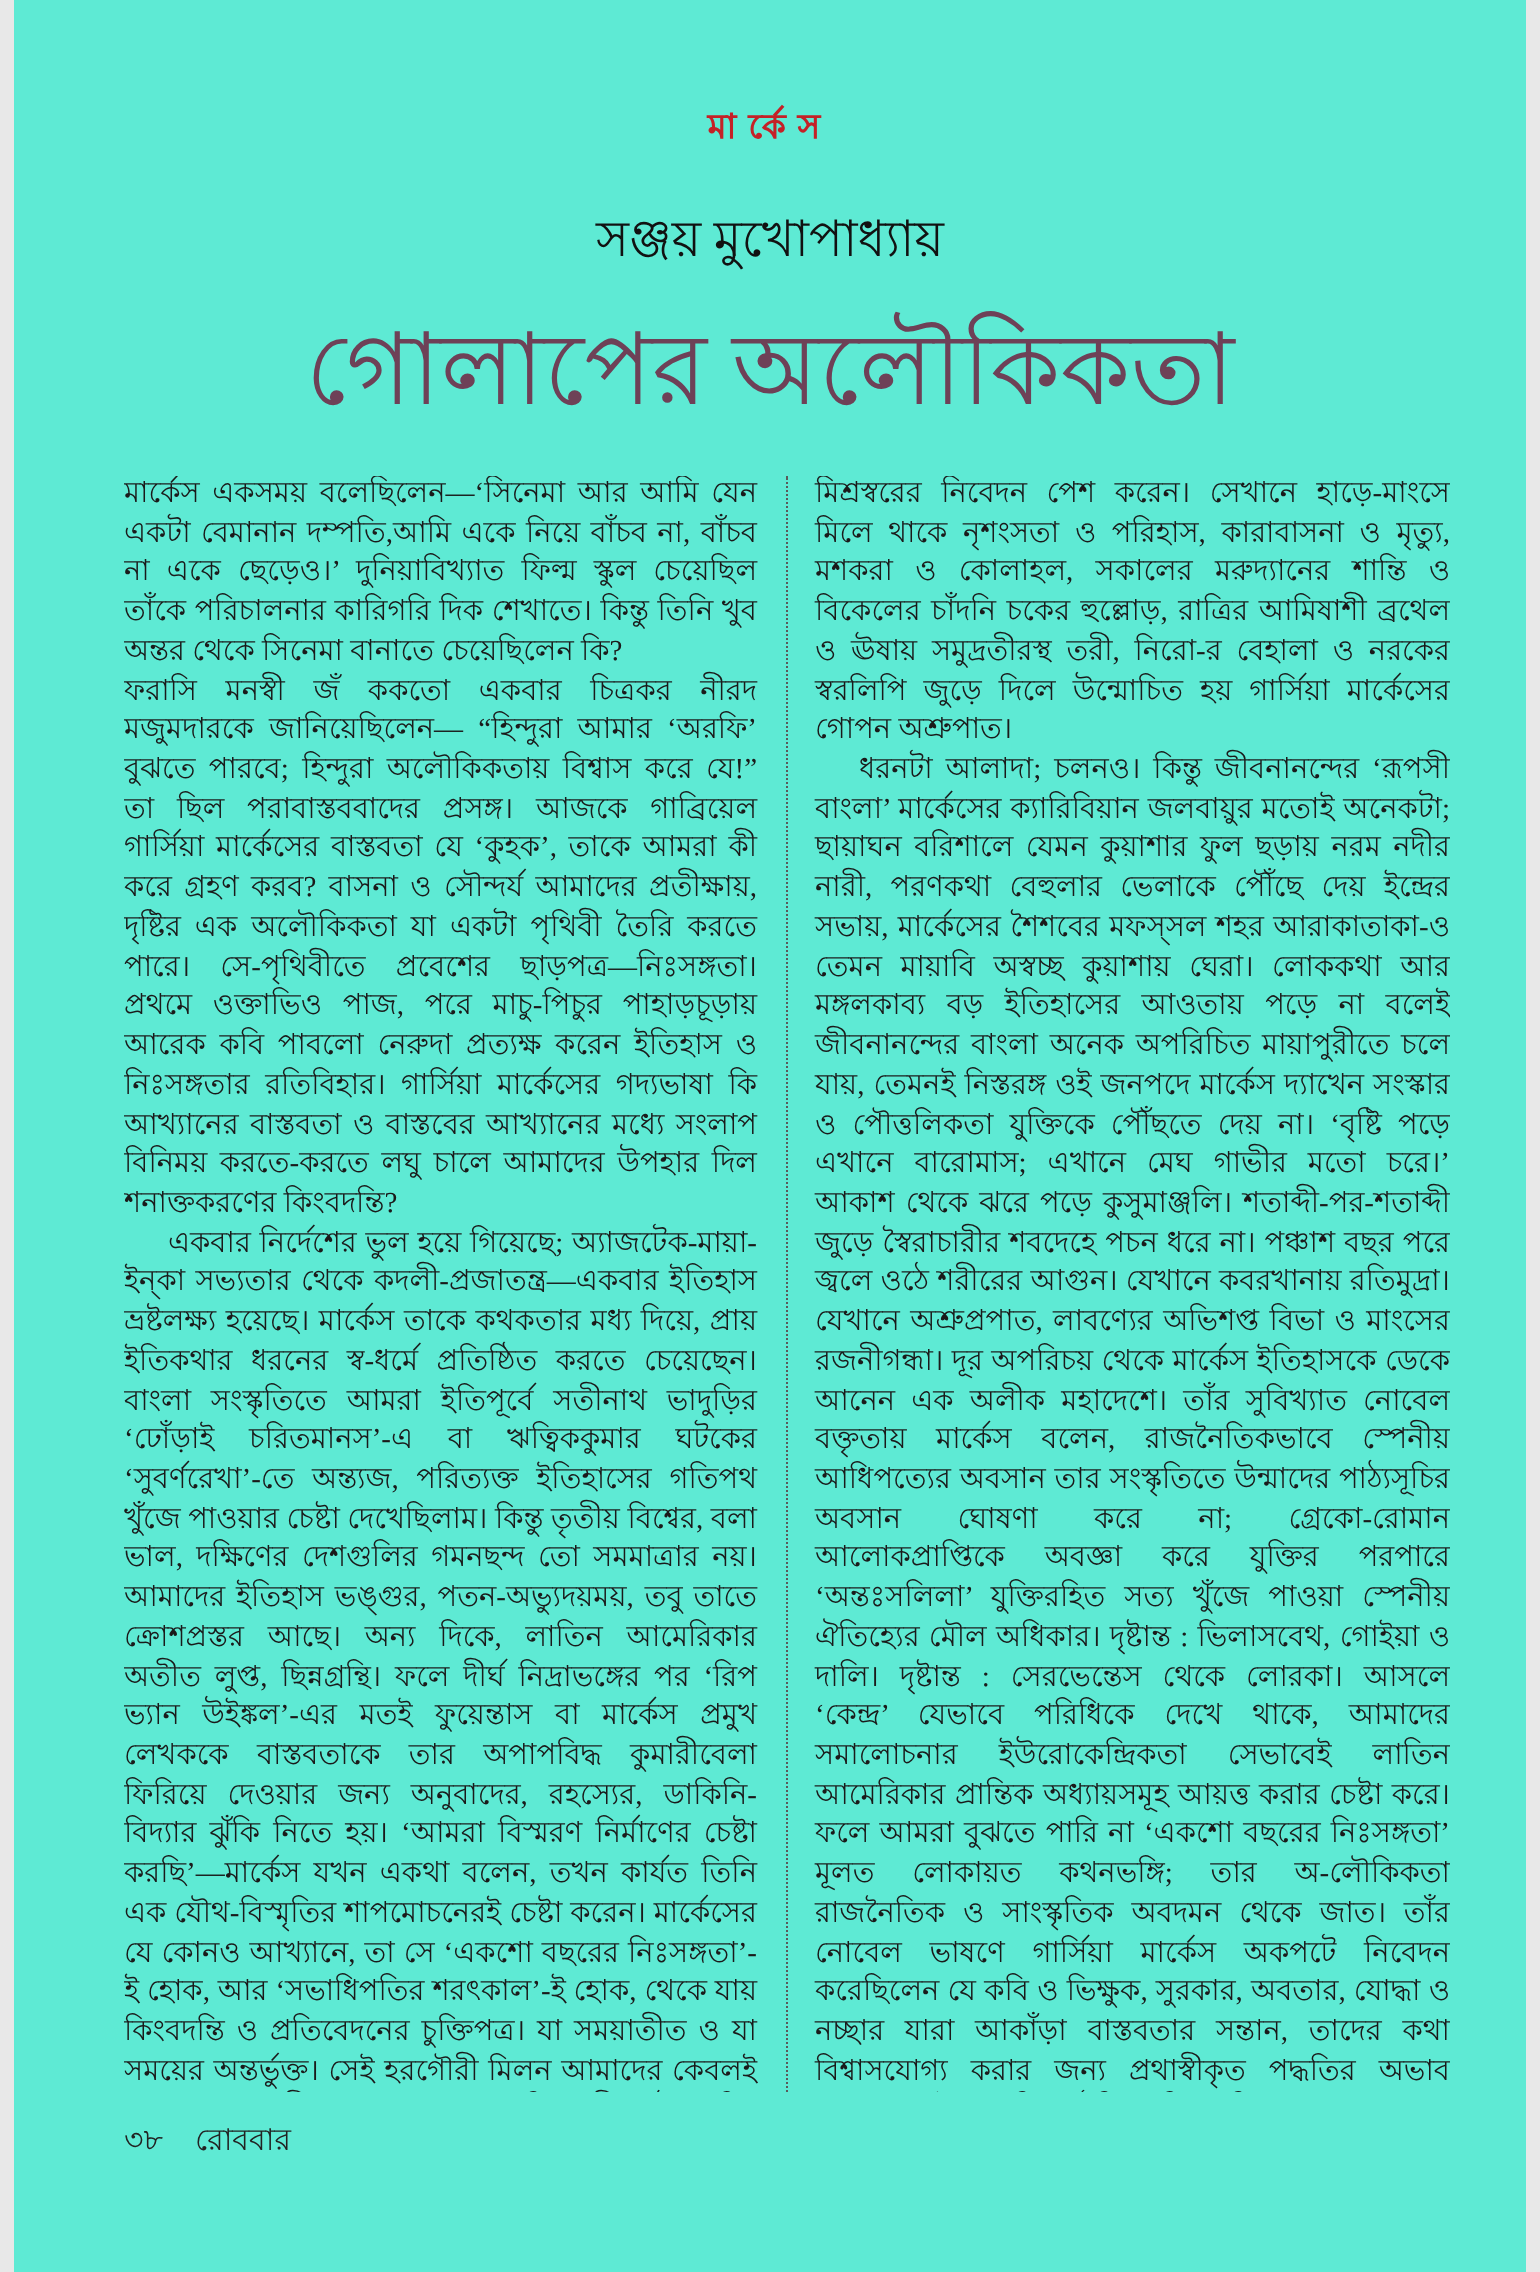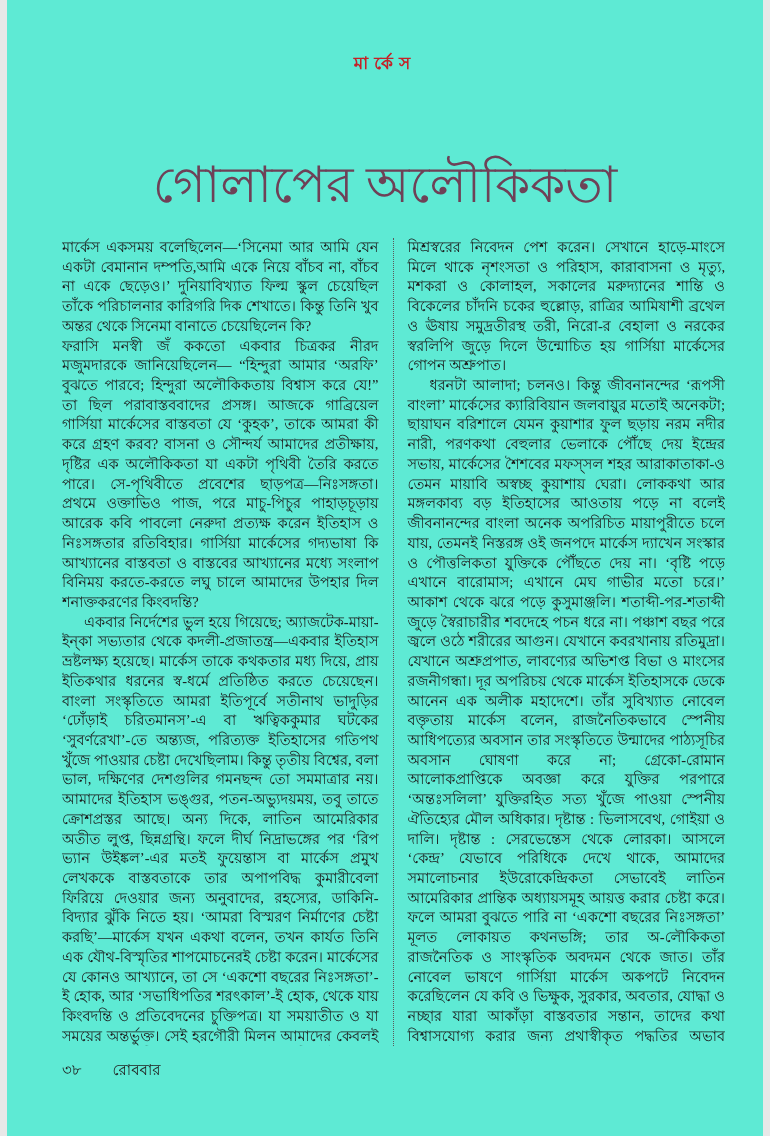--- a/index.html
+++ b/index.html
@@ -77,30 +77,31 @@
   }
   .footer{
     position:absolute;
     left:55px;
     top:1058px;
     font-size:15px;
     color:#222;
   }
   .footer .pagenum{
     display:inline-block;
-    margin-right:31px;
+    margin-right:16px;
   }
 </style>
 </head>
 <body>
 
 <div class="page">
 
   <div class="kicker">মার্কেস</div>
 
+  <div class="author">সঞ্জয় মুখোপাধ্যায়</div>
 
   <h1 class="headline">গোলাপের অলৌকিকতা</h1>
 
   <div class="columns">
 
     <div class="col col-left body-text">
       <p class="lede">মার্কেস একসময় বলেছিলেন—‘সিনেমা আর আমি যেন একটা বেমানান দম্পতি,আমি একে নিয়ে বাঁচব না, বাঁচব না একে ছেড়েও।’ দুনিয়াবিখ্যাত ফিল্ম স্কুল চেয়েছিল তাঁকে পরিচালনার কারিগরি দিক শেখাতে। কিন্তু তিনি খুব অন্তর থেকে সিনেমা বানাতে চেয়েছিলেন কি?</p>
       <p>ফরাসি মনস্বী জঁ ককতো একবার চিত্রকর নীরদ মজুমদারকে জানিয়েছিলেন— “হিন্দুরা আমার ‘অরফি’ বুঝতে পারবে; হিন্দুরা অলৌকিকতায় বিশ্বাস করে যে!” তা ছিল পরাবাস্তববাদের প্রসঙ্গ। আজকে গাব্রিয়েল গার্সিয়া মার্কেসের বাস্তবতা যে ‘কুহক’, তাকে আমরা কী করে গ্রহণ করব? বাসনা ও সৌন্দর্য আমাদের প্রতীক্ষায়, দৃষ্টির এক অলৌকিকতা যা একটা পৃথিবী তৈরি করতে পারে। সে-পৃথিবীতে প্রবেশের ছাড়পত্র—নিঃসঙ্গতা। প্রথমে ওক্তাভিও পাজ, পরে মাচু-পিচুর পাহাড়চূড়ায় আরেক কবি পাবলো নেরুদা প্রত্যক্ষ করেন ইতিহাস ও নিঃসঙ্গতার রতিবিহার। গার্সিয়া মার্কেসের গদ্যভাষা কি আখ্যানের বাস্তবতা ও বাস্তবের আখ্যানের মধ্যে সংলাপ বিনিময় করতে-করতে লঘু চালে আমাদের উপহার দিল শনাক্তকরণের কিংবদন্তি?</p>
       <p class="indent">একবার নির্দেশের ভুল হয়ে গিয়েছে; অ্যাজটেক-মায়া-ইন্কা সভ্যতার থেকে কদলী-প্রজাতন্ত্র—একবার ইতিহাস ভ্রষ্টলক্ষ্য হয়েছে। মার্কেস তাকে কথকতার মধ্য দিয়ে, প্রায় ইতিকথার ধরনের স্ব-ধর্মে প্রতিষ্ঠিত করতে চেয়েছেন। বাংলা সংস্কৃতিতে আমরা ইতিপূর্বে সতীনাথ ভাদুড়ির ‘ঢোঁড়াই চরিতমানস’-এ বা ঋত্বিককুমার ঘটকের ‘সুবর্ণরেখা’-তে অন্ত্যজ, পরিত্যক্ত ইতিহাসের গতিপথ খুঁজে পাওয়ার চেষ্টা দেখেছিলাম। কিন্তু তৃতীয় বিশ্বের, বলা ভাল, দক্ষিণের দেশগুলির গমনছন্দ তো সমমাত্রার নয়। আমাদের ইতিহাস ভঙ্গুর, পতন-অভ্যুদয়ময়, তবু তাতে ক্রোশপ্রস্তর আছে। অন্য দিকে, লাতিন আমেরিকার অতীত লুপ্ত, ছিন্নগ্রন্থি। ফলে দীর্ঘ নিদ্রাভঙ্গের পর ‘রিপ ভ্যান উইঙ্কল’-এর মতই ফুয়েন্তাস বা মার্কেস প্রমুখ লেখককে বাস্তবতাকে তার অপাপবিদ্ধ কুমারীবেলা ফিরিয়ে দেওয়ার জন্য অনুবাদের, রহস্যের, ডাকিনি-বিদ্যার ঝুঁকি নিতে হয়। ‘আমরা বিস্মরণ নির্মাণের চেষ্টা করছি’—মার্কেস যখন একথা বলেন, তখন কার্যত তিনি এক যৌথ-বিস্মৃতির শাপমোচনেরই চেষ্টা করেন। মার্কেসের যে কোনও আখ্যানে, তা সে ‘একশো বছরের নিঃসঙ্গতা’-ই হোক, আর ‘সভাধিপতির শরৎকাল’-ই হোক, থেকে যায় কিংবদন্তি ও প্রতিবেদনের চুক্তিপত্র। যা সময়াতীত ও যা সময়ের অন্তর্ভুক্ত। সেই হরগৌরী মিলন আমাদের কেবলই মনে পড়ায় জীবনানন্দ দাশের অবিস্মরণীয় উপলব্ধি! ‘কবির পক্ষে সমাজকে বোঝা দরকার, কবিতার অস্থি-র ভিতরে থাকবে ইতিহাসচেতনা ও মর্মে থাকবে পরিচ্ছন্ন কালজ্ঞান।’ মার্কেসের জাদুবিদ্যা এক ধরনের ইতিহাসের পরাজয়, এক ধরনের অন্তর্ঘাত। বাখতিন থেকে ধার করে বলি—‘ঐতিহাসিকভাবে অবস্থিত উচ্চারণসমূহ।’ আর তাই তাঁর পক্ষে প্রাচীন শয়নকক্ষের অনুক্ত বিষাদ-রৈখিক কাহিনির বানানো-নিরাপত্তায় প্রদত্ত বিবরণ সম্ভব নয়। তার ‘স্থান’ অনুমিত, সময় ‘কল্পিত’। উপন্যাসের মধুযামিনীর অবসান ঘটাতে তিনি একটি</p>
     </div>

